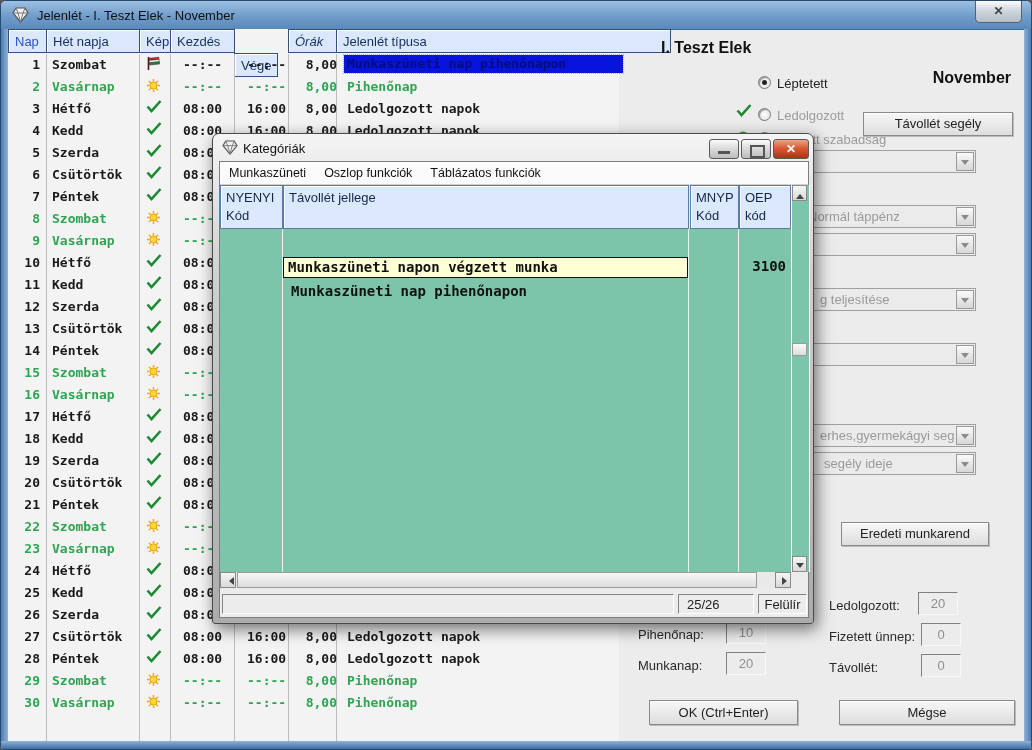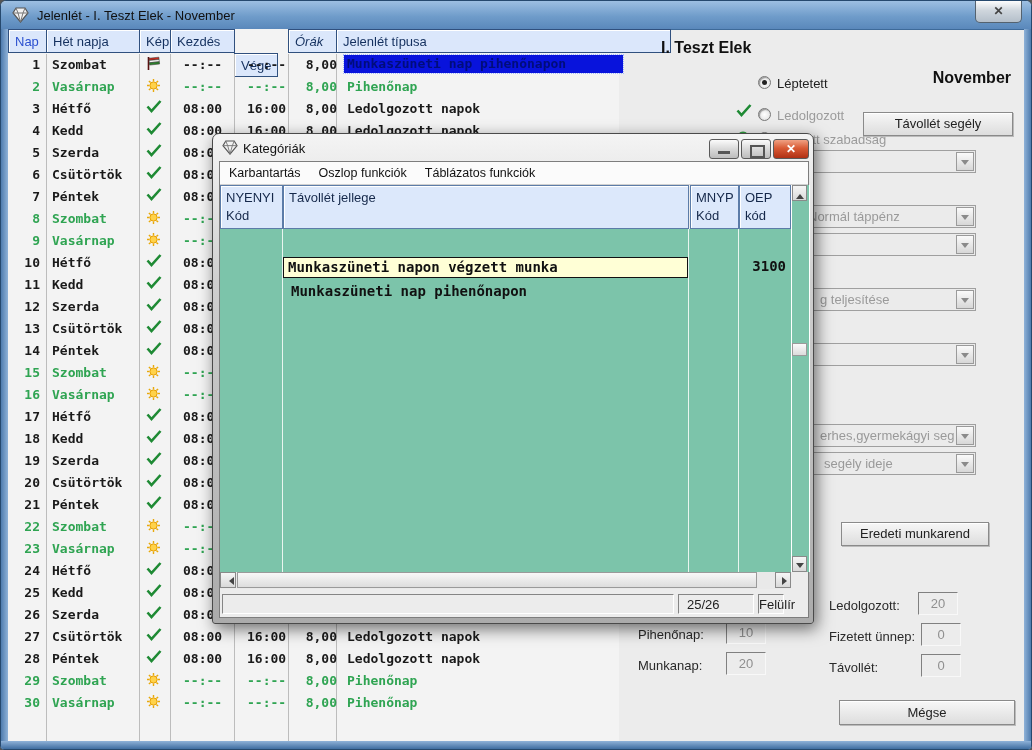--- a/index.html
+++ b/index.html
@@ -673,20 +673,21 @@
   <div class="cbox" style="left:917px;top:591px;width:40px;height:23px;">20</div>
   <div class="clabel" style="left:637px;top:626px;">Pihenőnap:</div>
   <div class="cbox" style="left:725px;top:620px;width:40px;height:23px;">10</div>
   <div class="clabel" style="left:828px;top:628px;">Fizetett ünnep:</div>
   <div class="cbox" style="left:920px;top:622px;width:40px;height:23px;">0</div>
   <div class="clabel" style="left:637px;top:657px;">Munkanap:</div>
   <div class="cbox" style="left:725px;top:651px;width:40px;height:23px;">20</div>
   <div class="clabel" style="left:828px;top:659px;">Távollét:</div>
   <div class="cbox" style="left:920px;top:653px;width:40px;height:23px;">0</div>
 
+  <div class="btn" style="left:648px;top:699px;width:149px;height:25px;line-height:23px;">OK (Ctrl+Enter)</div>
   <div class="btn" style="left:838px;top:699px;width:176px;height:25px;line-height:23px;">Mégse</div>
 </div>
 
 <div id="dlg">
   <span class="abs" style="left:9px;top:6px;">
     <svg width="16" height="15" viewBox="0 0 17 16">
         <polygon points="4,1 13,1 16,6 8.5,15 1,6" fill="#f2f2f2" stroke="#555" stroke-width="1.2"></polygon>
         <polyline points="1,6 16,6" stroke="#777" fill="none"></polyline>
         <polyline points="4,1 6,6 8.5,15 11,6 13,1" stroke="#777" fill="none"></polyline>
       </svg>
@@ -694,21 +695,21 @@
   <div id="dlg-title">Kategóriák</div>
   <div class="dbtn" style="left:496px;width:30px;">
       <span class="glyph-bar"></span>
     </div>
   <div class="dbtn" style="left:528px;width:30px;">
       <span class="glyph-box"></span>
     </div>
   <div class="dbtn" id="dbtn-close" style="left:560px;width:36px;">✕</div>
 
   <div id="dlg-inner">
-    <div id="dlg-menu"><span class="mitem">Karbantartás</span><span class="mitem">Oszlop funkciók</span><span class="mitem">Táblázatos funkciók</span></div>
+    <div id="dlg-menu"><span class="mitem">Munkaszüneti</span><span class="mitem">Oszlop funkciók</span><span class="mitem">Táblázatos funkciók</span></div>
 
     <div class="dh" style="left:0;width:63px;">
       <div>NYENYI</div>
         <div>Kód</div>
     </div>
     <div class="dh" style="left:63px;width:406px;">
       <div></div>
         <div>Távollét jellege</div>
     </div>
     <div class="dh" style="left:470px;width:49px;">
@@ -756,16 +757,16 @@
         </div>
       <div id="hthumb"></div>
       <div class="sbtn" style="left:555px;top:0;width:16px;height:16px;">
           <i class="tri" style="left:6px;top:4px;border-left:5px solid #444;"></i>
         </div>
     </div>
 
     <div id="dstatus">
       <div class="spanel" style="left:2px;width:452px;"></div>
       <div class="spanel" style="left:458px;width:76px;padding-left:8px;">25/26</div>
-      <div class="spanel" style="left:538px;width:26px;text-align:center;">Felülír</div>
+      <div class="spanel" style="left:538px;width:49px;text-align:center;">Felülír</div>
     </div>
   </div>
 </div>
 
 </body></html>

